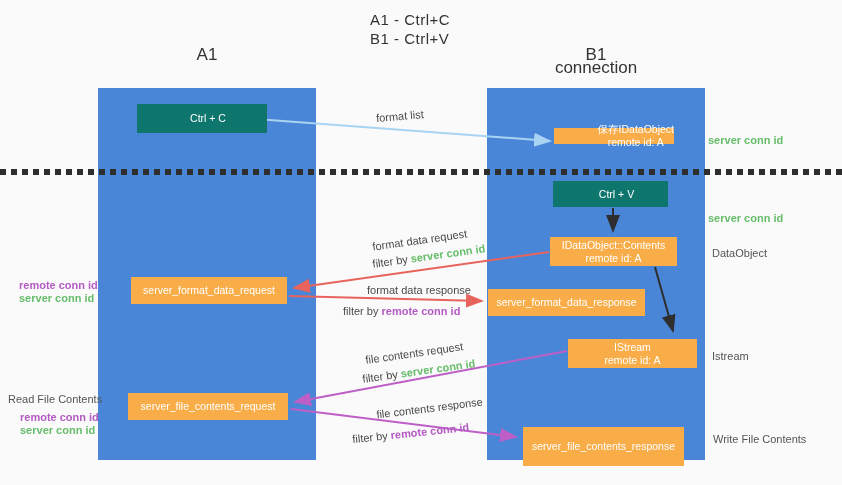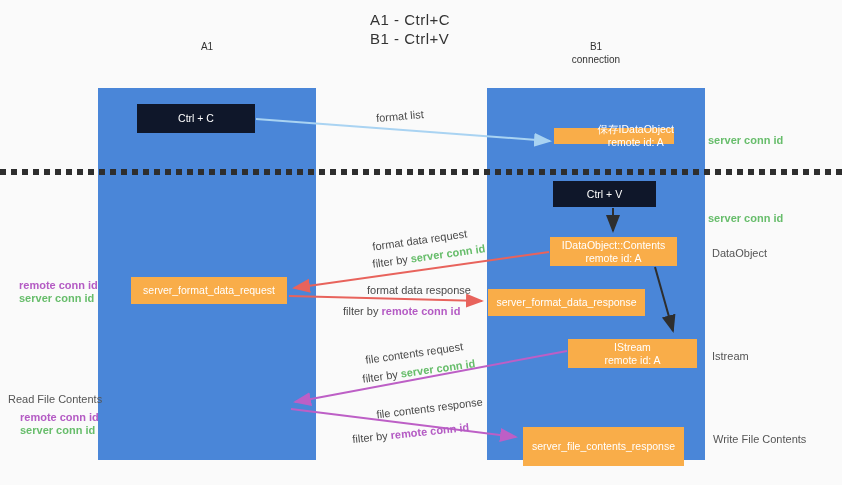--- a/index.html
+++ b/index.html
@@ -1,26 +1,26 @@
 <!DOCTYPE html>
 <html><head>
 <meta charset="utf-8">
 <style>
   html,body{margin:0;padding:0;background:#fafafa;}
   .stage{position:relative;width:842px;height:485px;background:#fafafa;overflow:hidden;
          font-family:Liberation Sans, sans-serif;color:#3c3c3c;}
   .abs{position:absolute;}
   .title{left:370px;top:10px;font-size:15px;line-height:19px;color:#333;letter-spacing:.5px;}
-  .col-header{top:40px;width:218px;text-align:center;font-size:10px;line-height:13px;color:#333;}
+  .col-header{top:48px;width:218px;text-align:center;font-size:17px;line-height:13px;color:#333;}
   .lane{top:88px;width:218px;height:372px;background:#4a86d8;}
   .dotted{left:0;top:169px;width:842px;height:6px;
           background:repeating-linear-gradient(to right,#2e2e2e 0 6px,transparent 6px 11px);}
   .box{display:flex;align-items:center;justify-content:center;text-align:center;
        color:#fff;font-size:10.5px;line-height:13px;z-index:5;}
-  .green{background:#0f172a;}
+  .green{background:#0f766e;padding-left:12px;}
   .orange{background:#f9ad49;}
   .midlbl{font-size:11px;color:#4a4a4a;white-space:nowrap;z-index:6;}
   .sidelbl{font-size:11px;white-space:nowrap;z-index:6;}
   .g{color:#67bd6b;font-weight:bold;}
   .p{color:#b45bc4;font-weight:bold;}
   .gray{color:#555;}
   svg.arrows{position:absolute;left:0;top:0;z-index:4;pointer-events:none;}
 </style>
 </head>
 <body>
@@ -92,20 +92,23 @@
   </div>
   <div class="abs box orange" style="left:488px;top:289px;width:157px;height:27px;">
     <span>server_format_data_response</span>
   </div>
   <div class="abs box orange" style="left:568px;top:339px;width:129px;height:29px;">
     <span>
       <span style="display:block">IStream</span>
       <span style="display:block">remote id: A</span>
     </span>
   </div>
+  <div class="abs box orange" style="left:128px;top:393px;width:160px;height:27px;">
+    <span>server_file_contents_request</span>
+  </div>
   <div class="abs box orange" style="left:523px;top:427px;width:161px;height:39px;">
     <span>server_file_contents_response</span>
   </div>
 
   <div class="abs midlbl" style="left:376px;top:110px;transform:rotate(-5deg);">format list</div>
 
   <div class="abs midlbl" style="left:372px;top:234px;transform:rotate(-8deg);">format data request</div>
   <div class="abs midlbl" style="left:372px;top:250px;transform:rotate(-8deg);">
     <span>filter by </span><span class="g">server conn id</span>
   </div>

